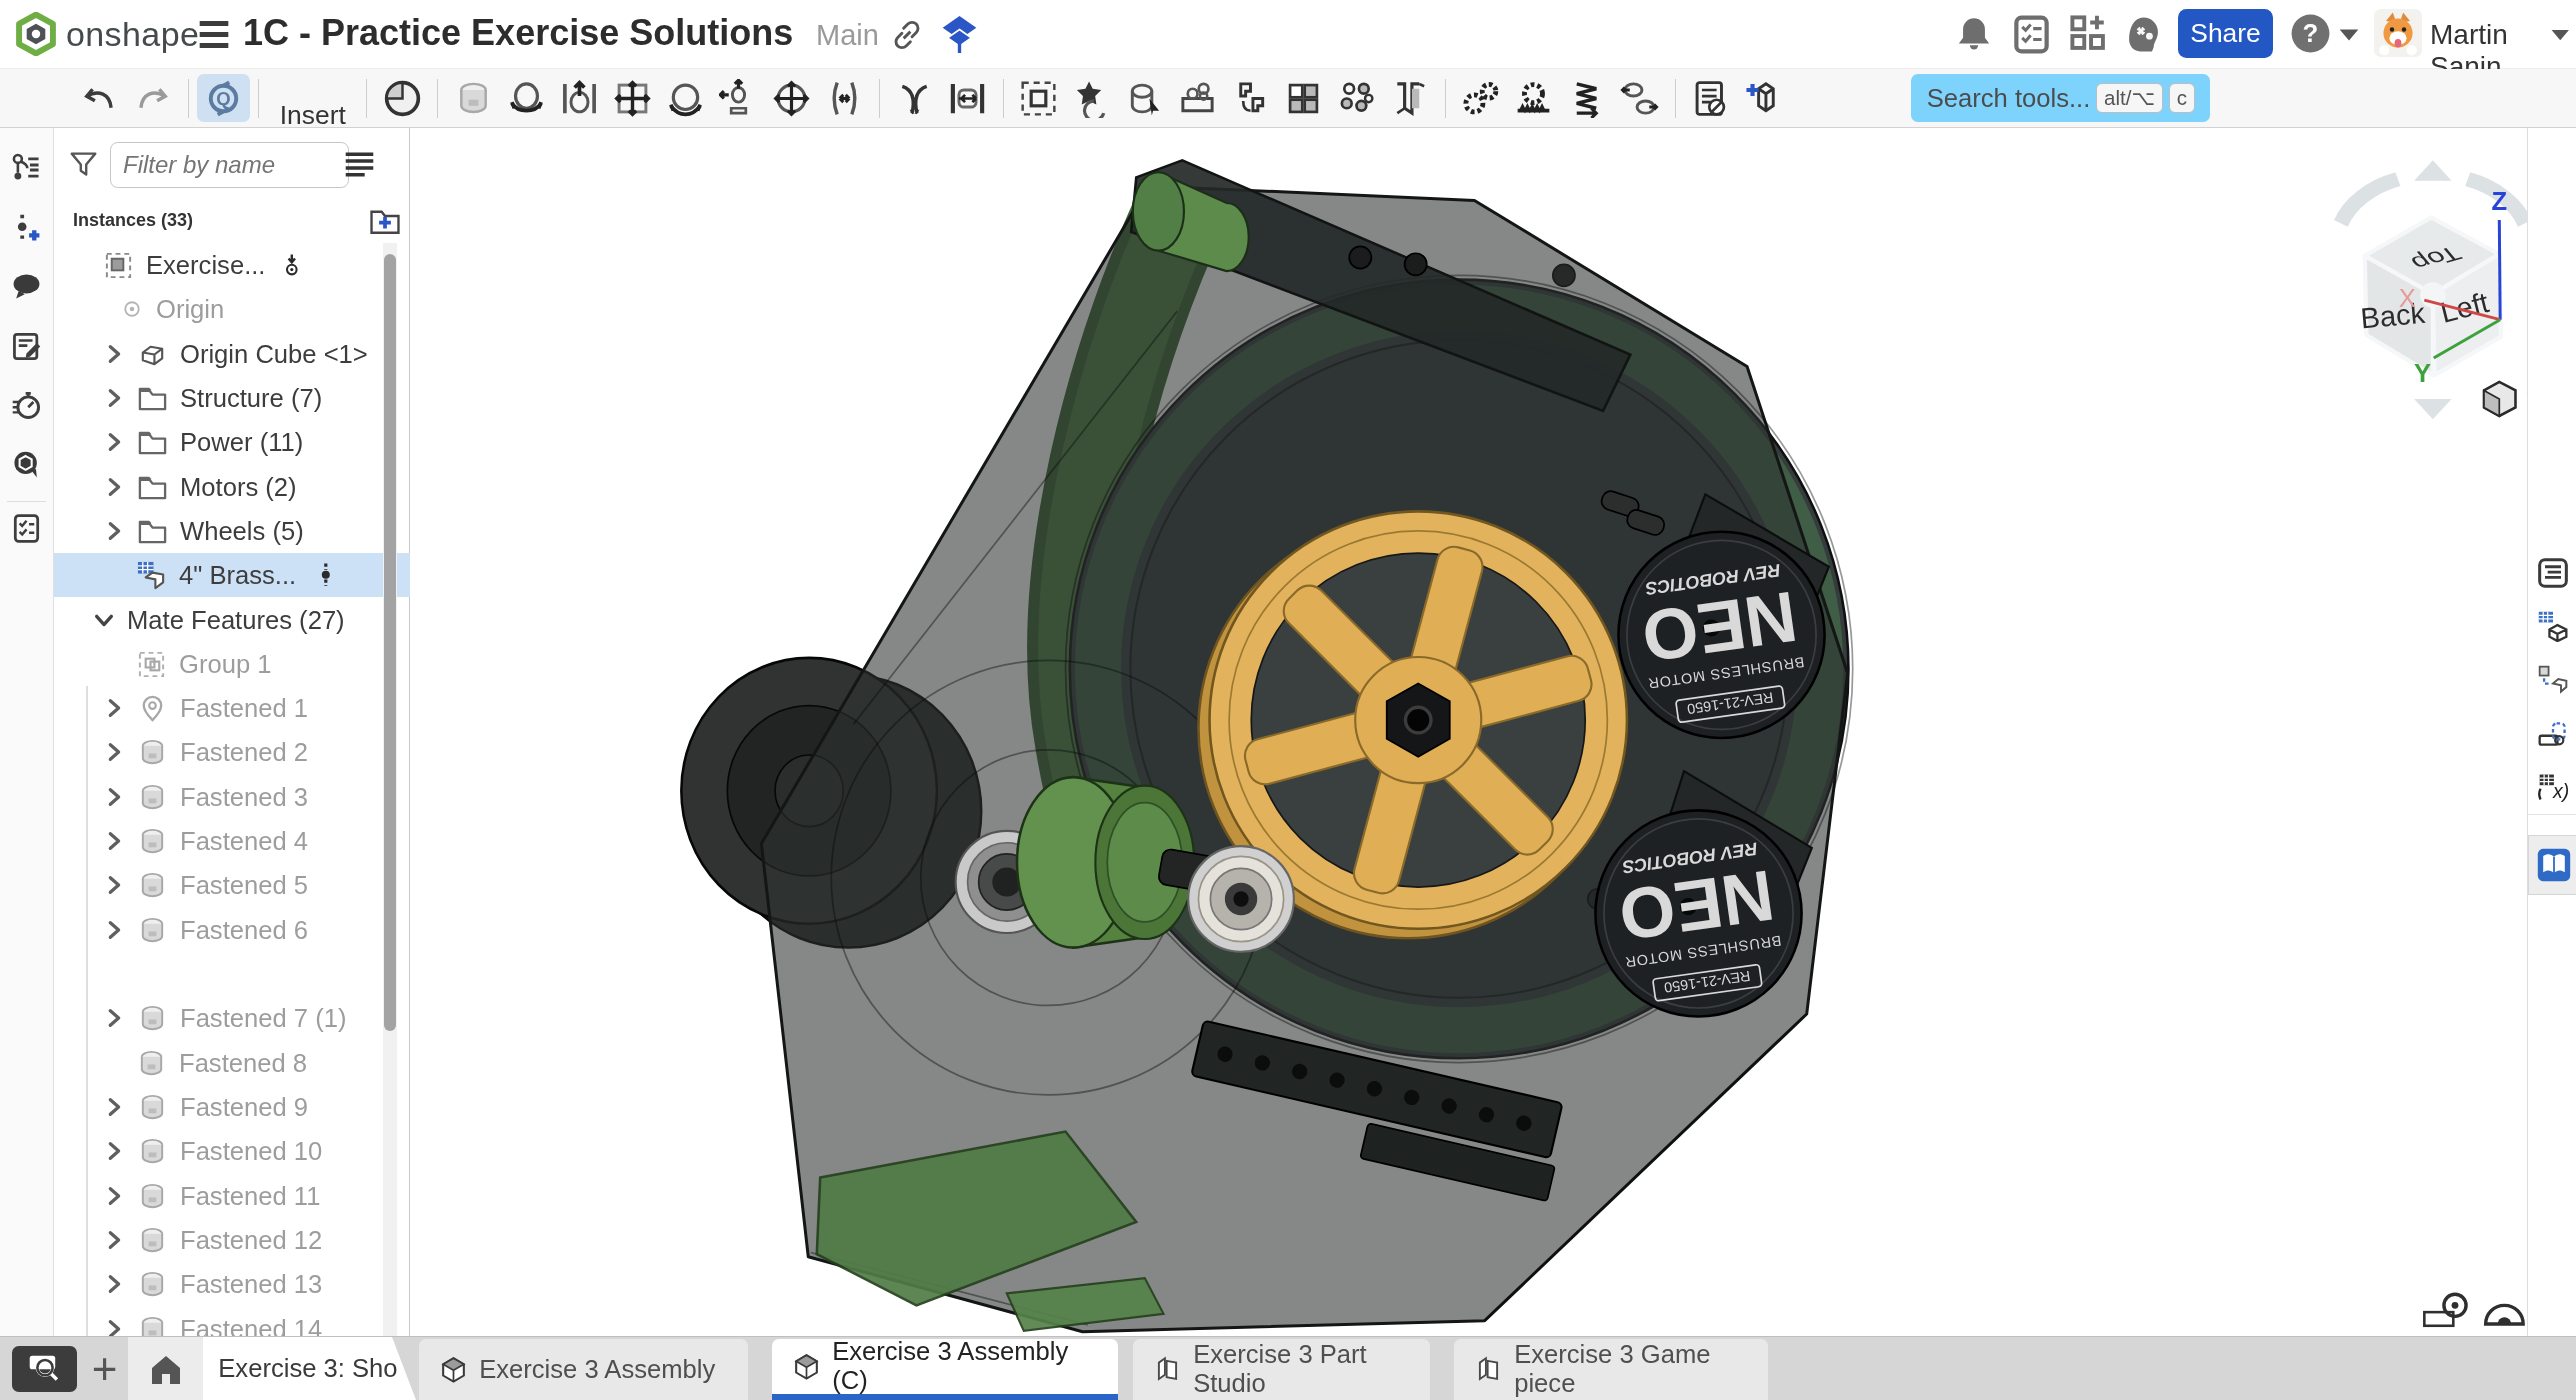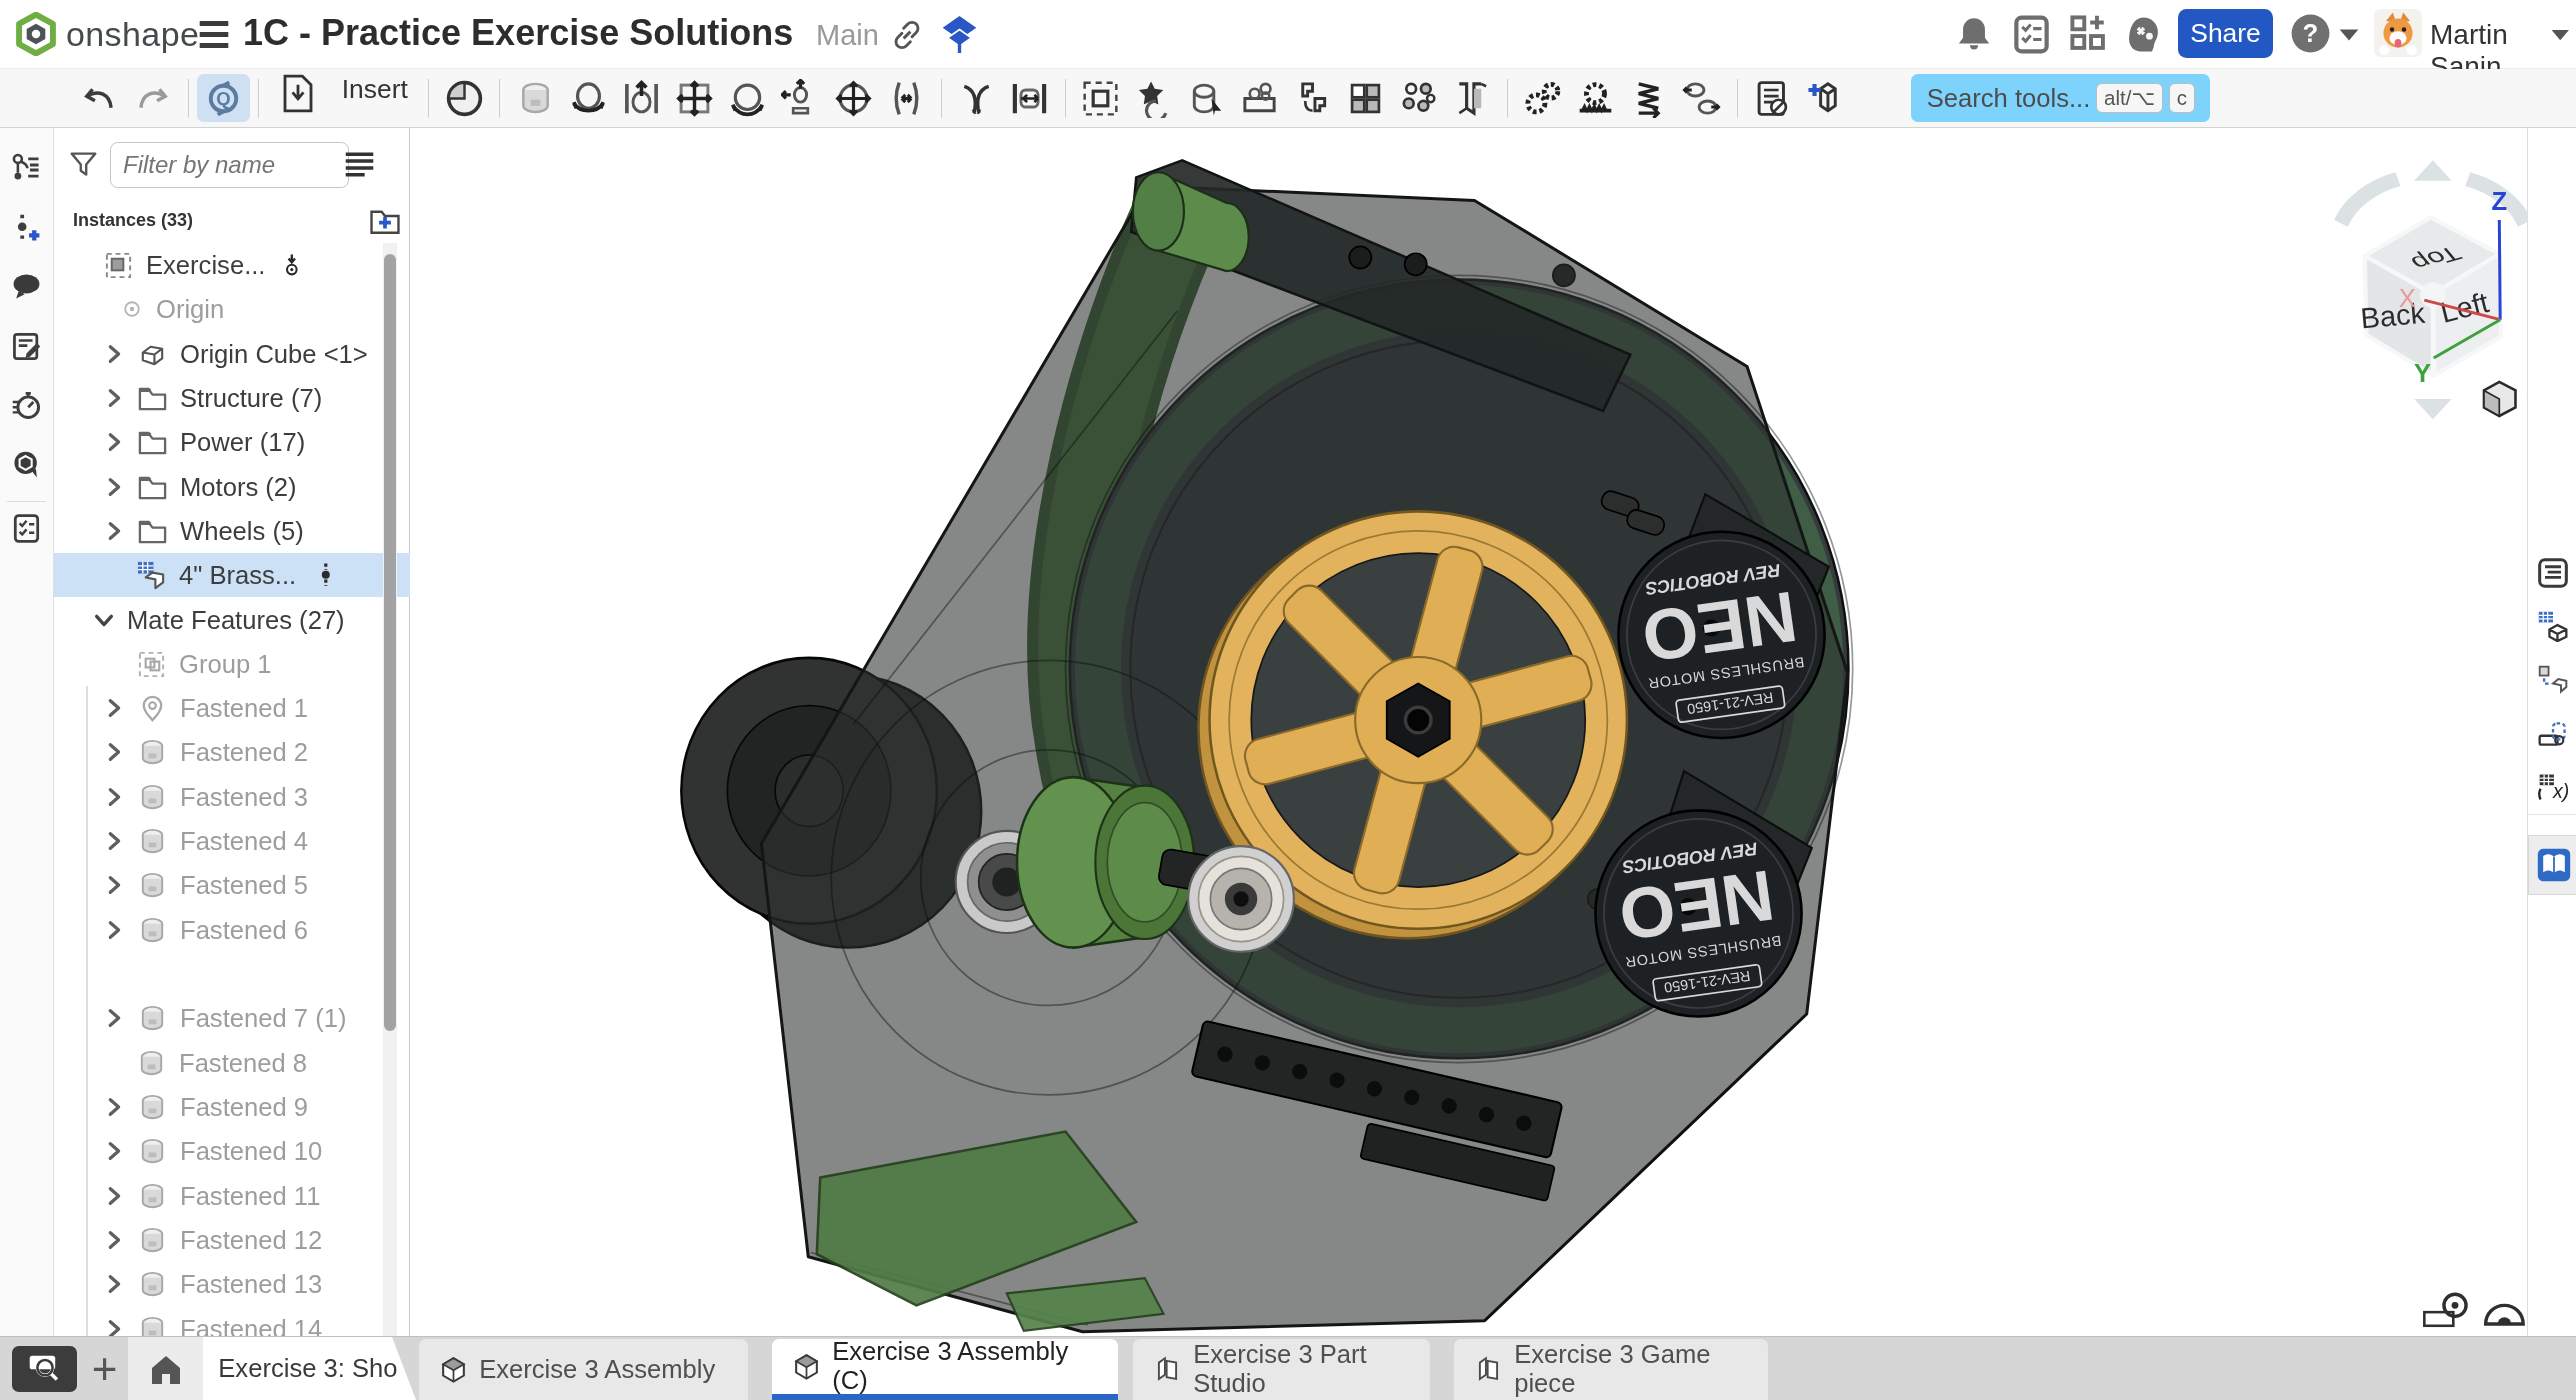--- a/index.html
+++ b/index.html
@@ -11,21 +11,21 @@
   #doc-title{left:243px;top:12px;font-size:36px;font-weight:bold;color:#2d2d2d;}
   #ws-name{left:816px;top:19px;font-size:29px;color:#9a9a9a;}
   #share-btn{left:2178px;top:8.5px;width:95px;height:49px;background:#2257c4;border-radius:8.5px;
      color:#fff;font-size:26.4px;text-align:center;line-height:49px;}
   #user-name{left:2430px;top:19px;font-size:28px;color:#333;}
   
   #toolbar{left:0;top:69px;width:2576px;height:59px;background:#f7f7f7;border-bottom:0.9px solid #d2d2d2;
      display:flex;align-items:center;padding-left:73px;box-sizing:border-box;}
   .tbtn{width:53px;height:48px;display:flex;align-items:center;justify-content:center;flex:0 0 auto;}
   .vdiv{width:0.9px;height:39px;background:#cdcdcd;margin:0 8.5px;flex:0 0 auto;}
-  #insert-btn{display:flex;align-items:flex-start;gap:26px;padding:0 12px;height:48px;}
+  #insert-btn{display:flex;align-items:flex-start;gap:26px;padding:0 12px;height:48px;flex-direction:column;}
   #insert-label{font-size:26.4px;color:#333;}
   #search-tools{margin-left:auto;margin-right:366px;background:#7dd3fc;border-radius:6.8px;height:48px;
      display:flex;align-items:center;gap:6px;padding:0 15.3px;}
   #search-tools .stxt{font-size:25.6px;color:#4c4c4c;}
   .key{border:1.7px solid #bdbdbd;border-radius:6px;background:#f6f6f6;color:#555;font-size:20.5px;padding:1.7px 6.8px;}
   
   #leftrail{left:0;top:128px;width:53px;height:1208px;background:#fafafa;border-right:0.9px solid #e0e0e0;}
   .railico{position:absolute;left:11px;width:31px;height:31px;}
   
   #panel{left:54px;top:128px;width:355px;height:1208px;background:#fff;border-right:0.9px solid #c9c9c9;}
@@ -505,21 +505,21 @@
       </svg>
     <span class="lbl">Structure (7)</span>
   </div>
   <div class="trow pl1" style="top:292px">
     <svg class="chev" viewBox="0 0 24 24">
         <use href="#sym-chev"></use>
       </svg>
     <svg class="ticon" viewBox="0 0 32 32">
         <use href="#sym-folder"></use>
       </svg>
-    <span class="lbl">Power (17)</span>
+    <span class="lbl">Power (11)</span>
   </div>
   <div class="trow pl1" style="top:337px">
     <svg class="chev" viewBox="0 0 24 24">
         <use href="#sym-chev"></use>
       </svg>
     <svg class="ticon" viewBox="0 0 32 32">
         <use href="#sym-folder"></use>
       </svg>
     <span class="lbl">Motors (2)</span>
   </div>

